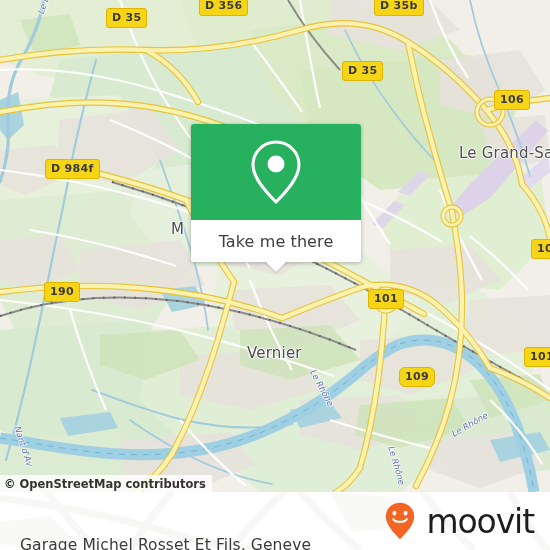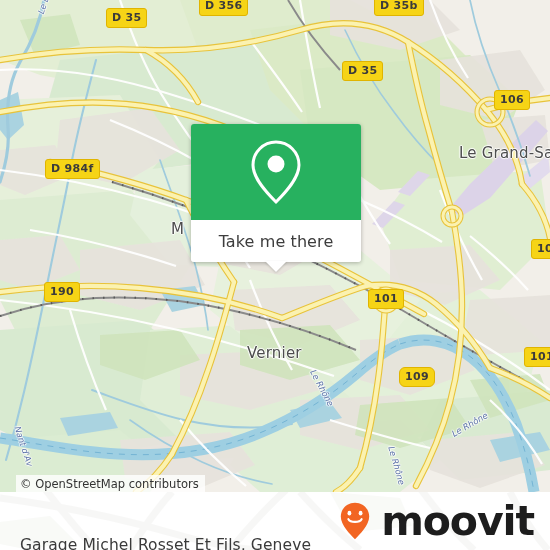--- a/index.html
+++ b/index.html
@@ -121,31 +121,32 @@
     height: 0;
     border-left: 11px solid transparent;
     border-right: 11px solid transparent;
     border-top: 11px solid #ffffff;
     filter: drop-shadow(0 1px 1px rgba(0,0,0,.18));
   }
 
   
   .attribution {
     position: absolute;
-    left: 16px;
+    left: 0;
     bottom: 0;
     height: 17px;
     padding: 0 6px 0 4px;
     background: rgba(255,255,255,.80);
     display: flex;
     align-items: center;
     font-size: 11.5px;
     color: #333;
     font-family: "DejaVu Sans", sans-serif;
     z-index: 30;
+    font-weight: bold;
   }
 
   
   .footer {
     position: absolute;
     left: 0;
     top: 492px;
     width: 550px;
     height: 58px;
     background: #ffffff;
@@ -177,24 +178,24 @@
   }
   .brand {
     position: relative;
     display: flex;
     align-items: center;
     gap: 3px;
     z-index: 2;
   }
   .brand-mark svg { display: block; }
   .brand-word {
-    font-size: 41px;
+    font-size: 33px;
     color: #1d1d1d;
     font-family: "DejaVu Sans", sans-serif;
-    font-weight: 700;
+    font-weight: 400;
     letter-spacing: -1.1px;
     line-height: 1;
     margin-left: 8px;
   }
 </style>
 </head>
 <body>
 
 <div class="screen">
 

